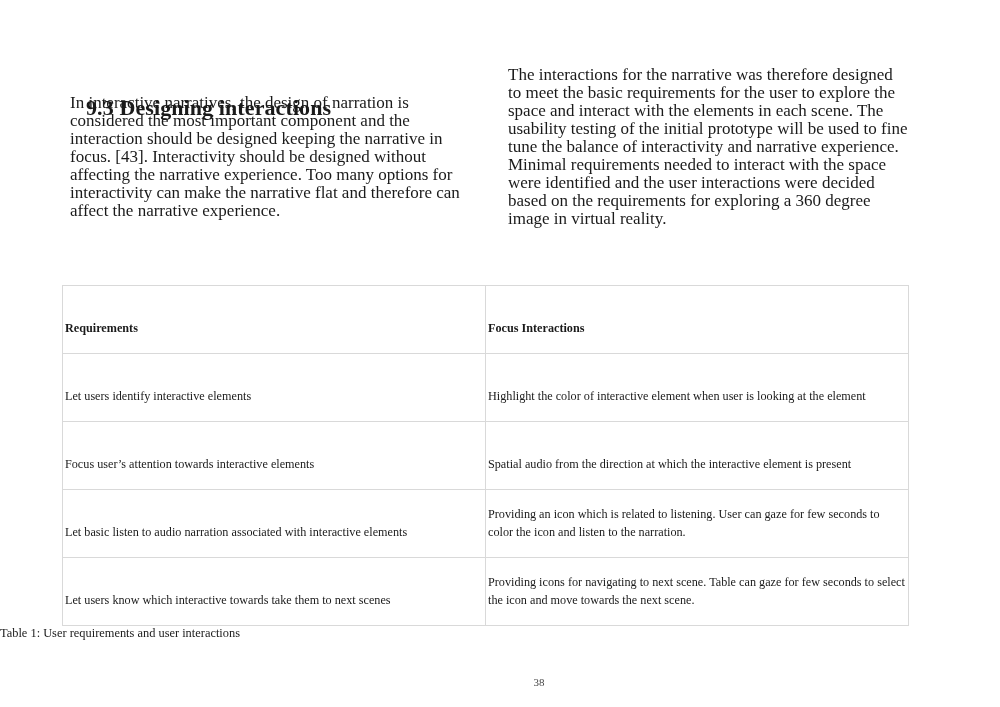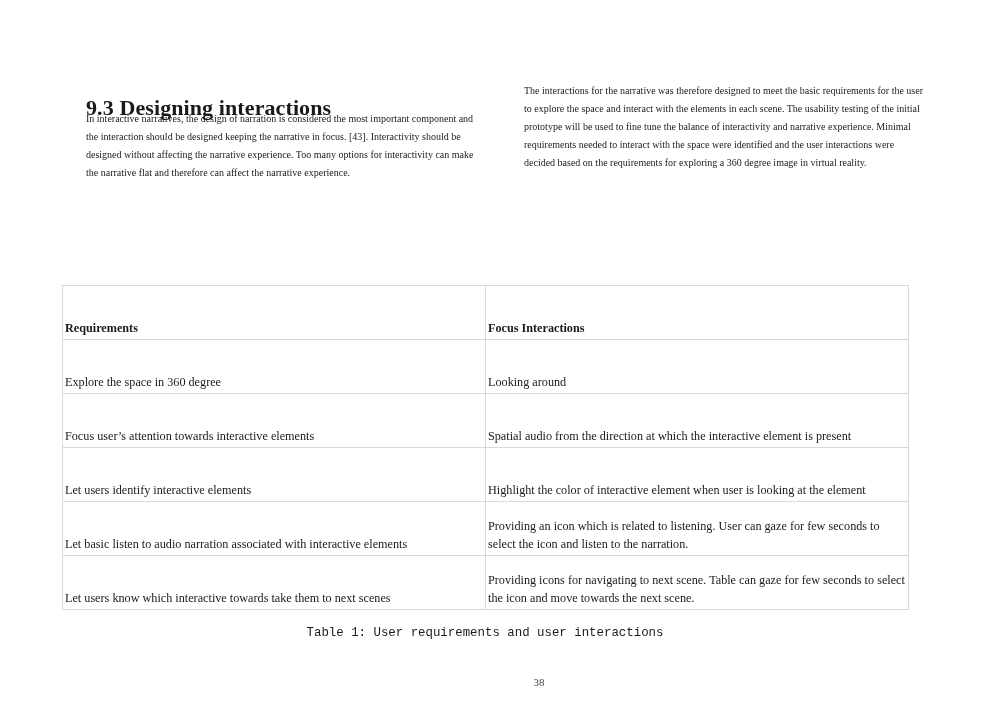--- a/index.html
+++ b/index.html
@@ -1,28 +1,28 @@
 <!DOCTYPE html>
 <html><head>
   <meta charset="utf-8">
   <style>
     html, body { margin:0; padding:0; background:#ffffff; }
     body { width:1000px; height:707px; position:relative; overflow:hidden;
            font-family:"Liberation Serif","DejaVu Serif",serif; color:#1a1a1a; }
     .heading { position:absolute; left:70px; top:79px; font-size:22px; font-weight:bold; margin:16px; letter-spacing:0.1px; }
-    .para { position:absolute; font-size:10px; line-height:18px; margin:16px; }
+    .para { position:absolute; font-size:17px; line-height:18px; margin:0; }
     .para-left { left:70px; top:94px; width:400px; }
     .para-right { left:508px; top:66px; width:400px; }
     table.req { position:absolute; left:62px; top:285px; width:846px; border-collapse:collapse; table-layout:fixed; font-size:12.2px; }
     table.req td, table.req th { border:1.5px solid #d9d9d9; vertical-align:bottom; text-align:left;
-           padding:0 2px 2px 2px; height:51px; line-height:18px; font-weight:normal; }
+           padding:0 2px 16px 2px; height:51px; line-height:18px; font-weight:normal; }
     table.req th { font-weight:bold; }
     table.req col.c1 { width:423px; }
     table.req col.c2 { width:423px; }
-    .caption { position:absolute; left:0; width:970px; top:626px; text-align:center; font-size:12.4px;font-family:Liberation Mono, monospace; }
+    .caption { position:absolute; left:0; width:970px; top:626px; text-align:left; font-size:12.4px; }
     .pagenum { position:absolute; left:0; width:1000px; top:676px; text-align:center; font-size:11px; color:#444;margin-left:39px; }
   </style>
 </head>
 <body>
 
 <h2 class="heading">9.3 Designing interactions</h2>
 <p class="para para-left">In interactive narratives, the design of narration is considered the most important component and the interaction should be designed keeping the narrative in focus. [43]. Interactivity should be designed without affecting the narrative experience.  Too many options for interactivity can make the narrative flat and therefore can affect the narrative experience.</p>
 <p class="para para-right">The interactions for the narrative was therefore designed to meet the basic requirements for the user to explore the space and interact with the elements in each scene. The usability testing of the initial prototype will be used to fine tune the balance of interactivity and narrative experience. Minimal requirements needed to interact with the space were identified and the user interactions were decided based on the requirements for exploring a 360 degree image in virtual reality.</p>
 
 <table class="req">
@@ -31,34 +31,30 @@
       <col class="c2">
     </colgroup>
   <thead>
     <tr>
       <th>Requirements</th>
       <th>Focus Interactions</th>
     </tr>
   </thead>
   <tbody>
     <tr>
-      <td>Explore the space in 360 degree</td>
-      <td>Looking around</td>
+      <td>Let users identify interactive elements</td>
+      <td>Highlight the color of interactive element when user is looking at the element</td>
     </tr>
     <tr>
       <td>Focus user’s attention towards interactive elements</td>
       <td>Spatial audio from the direction at which the interactive element is present</td>
     </tr>
     <tr>
-      <td>Let users identify interactive elements</td>
-      <td>Highlight the color of interactive element when user is looking at the element</td>
-    </tr>
-    <tr>
       <td>Let basic listen to audio narration associated with interactive elements</td>
-      <td>Providing an icon which is related to listening. User can gaze for few seconds to select the icon and listen to the narration.</td>
+      <td>Providing an icon which is related to listening. User can gaze for few seconds to color the icon and listen to the narration.</td>
     </tr>
     <tr>
       <td>Let users know which interactive towards take them to next scenes</td>
       <td>Providing icons for navigating to next scene. Table can gaze for few seconds to select the icon and move towards the next scene.</td>
     </tr>
   </tbody>
 </table>
 
 <div class="caption">Table 1: User requirements and user interactions</div>
 <div class="pagenum">38</div>

